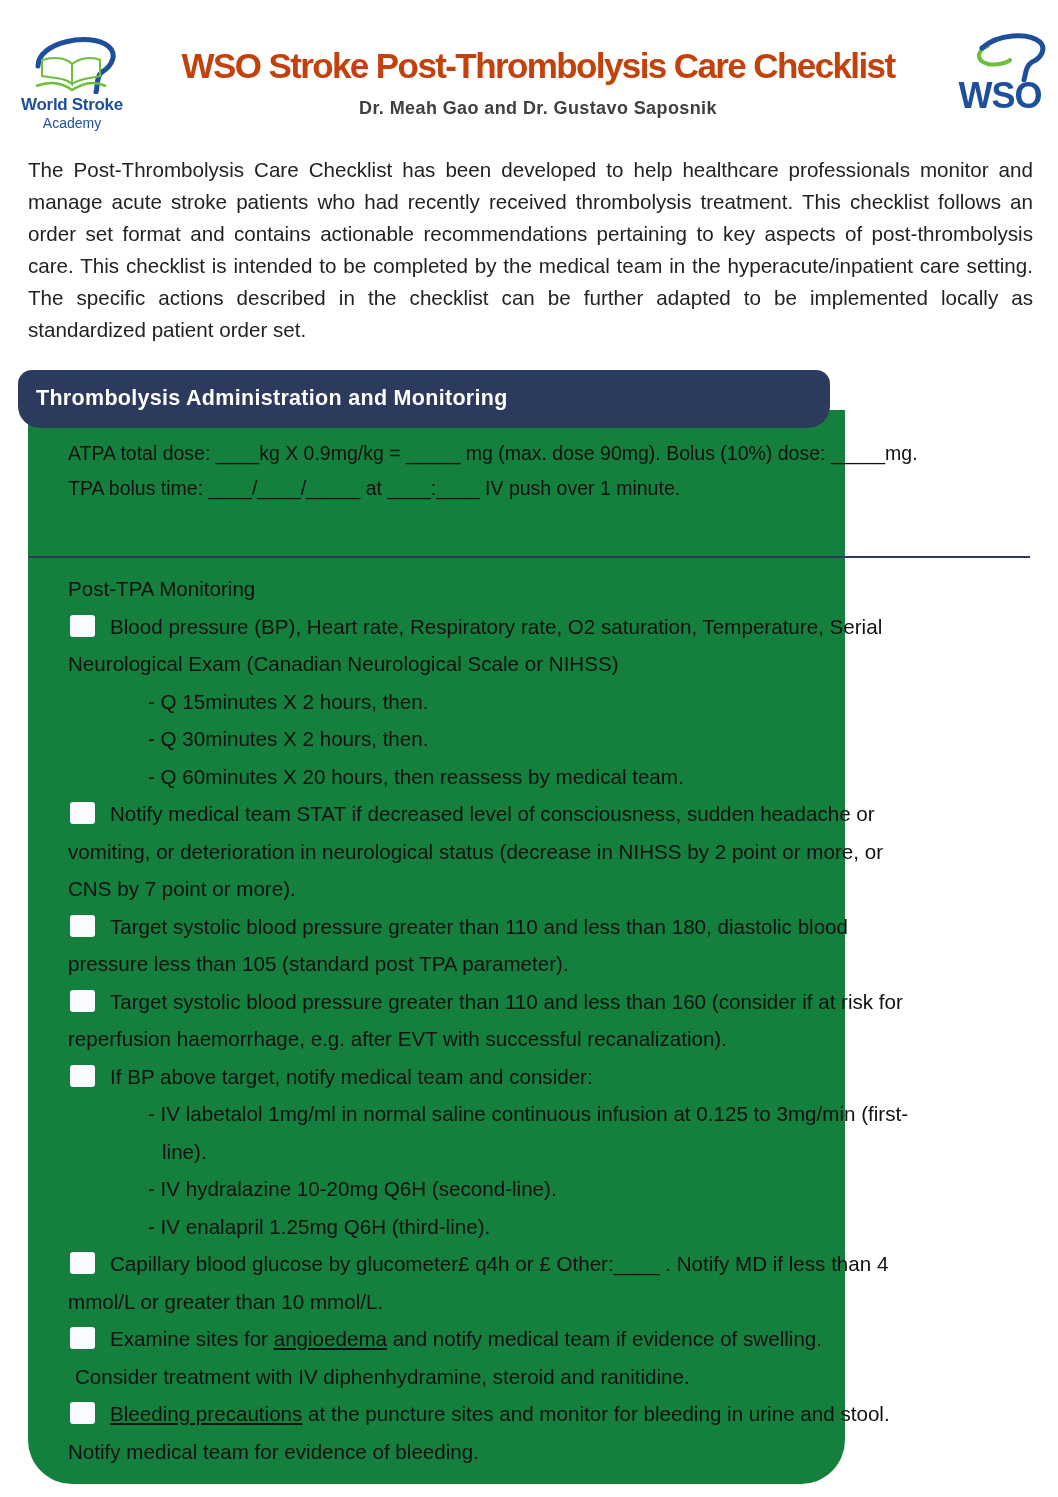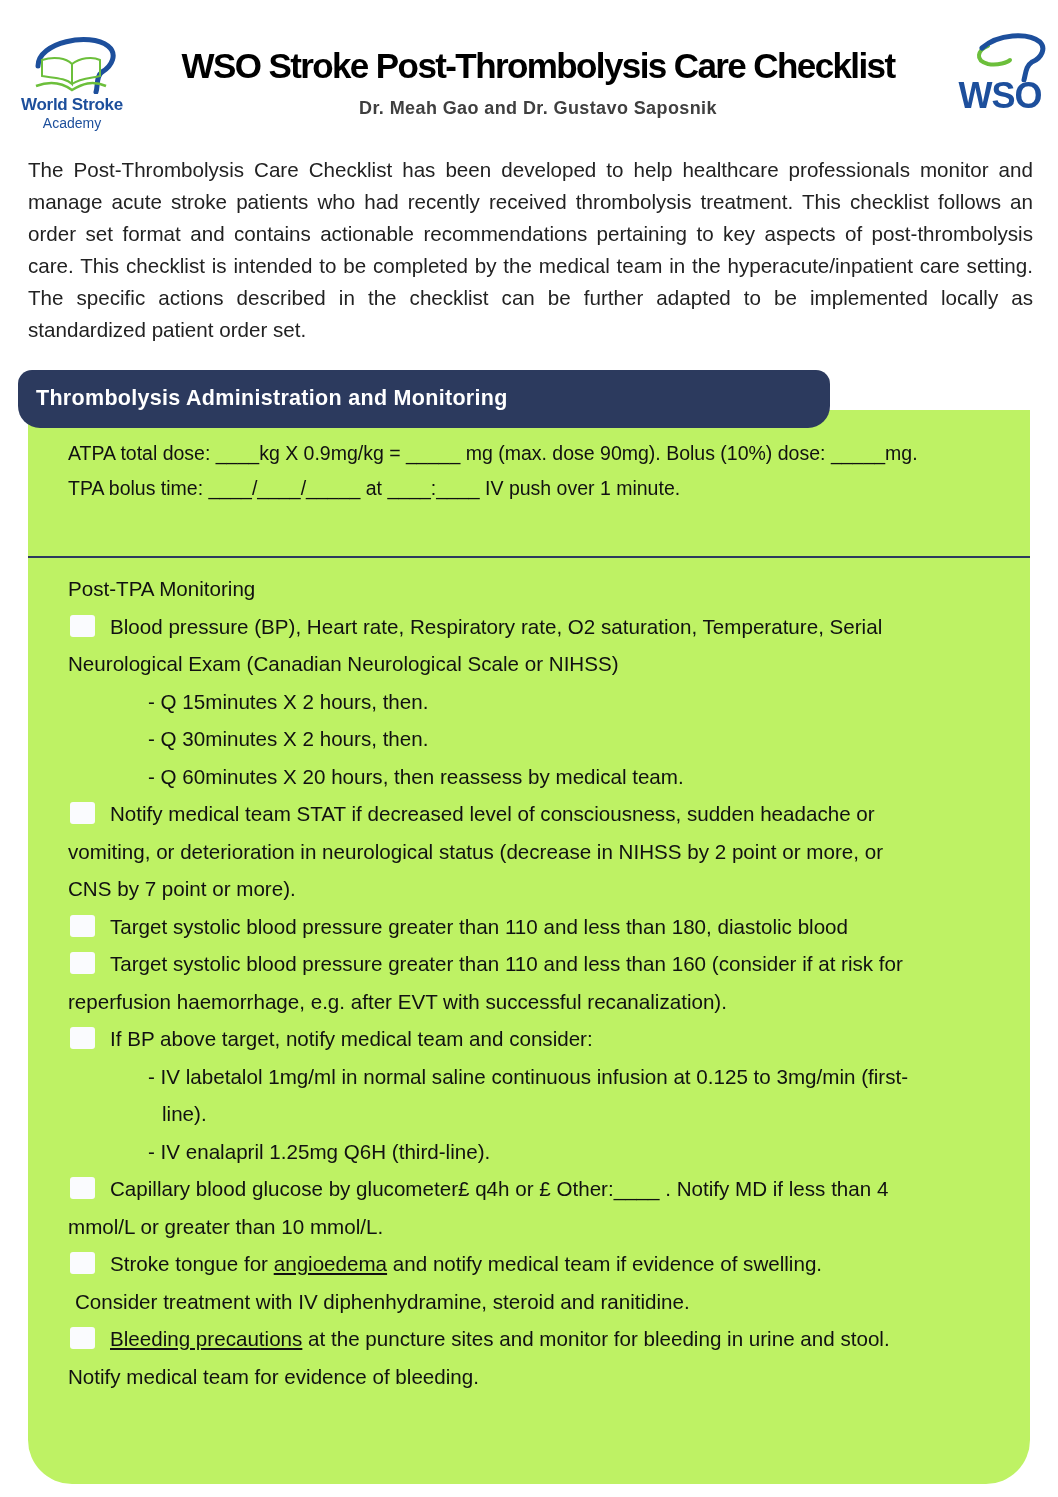--- a/index.html
+++ b/index.html
@@ -1,29 +1,29 @@
 <!DOCTYPE html>
 <html><head>
 <meta charset="utf-8">
 <style>
   html, body { margin:0; padding:0; background:#ffffff; }
   body { width:1058px; height:1497px; position:relative; overflow:hidden; font-family:"Liberation Sans", sans-serif; color:#111; }
   .logo-left { position:absolute; left:12px; top:30px; width:120px; height:104px; }
   .logo-left .book { position:absolute; left:18px; top:6px; width:90px; height:58px; }
   .logo-left .brand { position:absolute; left:0; top:66px; width:120px; text-align:center; color:#1d4f9c; font-size:17px; font-weight:bold; letter-spacing:-0.3px; line-height:18px; }
   .logo-left .sub { position:absolute; left:0; top:85px; width:120px; text-align:center; color:#1d4f9c; font-size:14px; line-height:16px; }
-  .title { position:absolute; left:124px; top:44px; width:828px; text-align:center; font-size:35px; font-weight:bold; color:#000000; letter-spacing:-1.6px; line-height:44px; }
+  .title { position:absolute; left:124px; top:44px; width:828px; text-align:center; font-size:35px; font-weight:bold; color:#c2410c; letter-spacing:-1.6px; line-height:44px; }
   .authors { position:absolute; left:124px; top:98px; width:828px; text-align:center; font-size:18px; font-weight:bold; color:#3f3f3f; letter-spacing:0.4px; }
   .logo-right { position:absolute; left:948px; top:32px; width:104px; height:86px; }
   .logo-right .wso { position:absolute; left:0; top:44px; width:104px; text-align:center; font-size:36px; font-weight:bold; color:#1d4f9c; letter-spacing:-1px; line-height:40px; }
   .intro { position:absolute; left:28px; top:154px; width:1005px; font-size:20.6px; line-height:32px; text-align:justify; color:#222; }
   .section { position:absolute; left:18px; top:370px; width:1020px; height:1114px; }
   .section-header { position:absolute; left:0; top:0; width:812px; height:58px; background:#2c3a5e; border-radius:14px 14px 22px 22px; z-index:2; }
   .section-header span { position:absolute; left:18px; top:16px; color:#fff; font-size:21.5px; font-weight:bold; letter-spacing:0.3px; }
-  .section-body { position:absolute; left:10px; top:40px; width:1002px; height:1074px; background:#bef264; border-radius:0 0 44px 44px; }
+  .section-body { position:absolute; left:10px; top:40px; width:804px; height:1074px; background:#15803d; border-radius:0 0 44px 44px;padding-left:13px; }
   .dose-block { position:absolute; left:40px; top:26px; font-size:19.5px; line-height:35px; color:#111; }
   .divider { position:absolute; left:0; top:146px; width:1002px; height:2px; background:#2c3a5e; }
   .monitor { position:absolute; left:40px; top:160px; width:960px; font-size:20.6px; line-height:37.5px; color:#111; }
   .line { display:block; white-space:nowrap; }
   .indent { padding-left:80px; }
   .indent2 { padding-left:94px; }
   .cb { display:inline-block; width:25px; height:22px; background:#fafbfe; border-radius:3px; vertical-align:-3px; margin-right:15px; margin-left:2px; }
   .u { text-decoration:underline; }
   .sp { padding-left:7px; }
 </style>
@@ -72,32 +72,34 @@
       <span class="line">Neurological Exam (Canadian Neurological Scale or NIHSS)</span>
       <span class="line indent">- Q 15minutes X 2 hours, then.</span>
       <span class="line indent">- Q 30minutes X 2 hours, then.</span>
       <span class="line indent">- Q 60minutes X 20 hours, then reassess by medical team.</span>
 
       <span class="line"><span class="cb"></span><span>Notify medical team STAT if decreased level of consciousness, sudden headache or</span></span>
       <span class="line">vomiting, or deterioration in neurological status (decrease in NIHSS by 2 point or more, or</span>
       <span class="line">CNS by 7 point or more).</span>
 
       <span class="line"><span class="cb"></span><span>Target systolic blood pressure greater than 110 and less than 180, diastolic blood</span></span>
+      <span class="line">pressure less than 105 (standard post TPA parameter).</span>
 
       <span class="line"><span class="cb"></span><span>Target systolic blood pressure greater than 110 and less than 160 (consider if at risk for</span></span>
       <span class="line">reperfusion haemorrhage, e.g. after EVT with successful recanalization).</span>
 
       <span class="line"><span class="cb"></span><span>If BP above target, notify medical team and consider:</span></span>
       <span class="line indent">- IV labetalol 1mg/ml in normal saline continuous infusion at 0.125 to 3mg/min (first-</span>
       <span class="line indent2">line).</span>
+      <span class="line indent">- IV hydralazine 10-20mg Q6H (second-line).</span>
       <span class="line indent">- IV enalapril 1.25mg Q6H (third-line).</span>
 
       <span class="line"><span class="cb"></span><span>Capillary blood glucose by glucometer£ q4h or £ Other:____ . Notify MD if less than 4</span></span>
       <span class="line">mmol/L or greater than 10 mmol/L.</span>
 
-      <span class="line"><span class="cb"></span><span>Stroke tongue for </span><span class="u">angioedema</span><span> and notify medical team if evidence of swelling.</span></span>
+      <span class="line"><span class="cb"></span><span>Examine sites for </span><span class="u">angioedema</span><span> and notify medical team if evidence of swelling.</span></span>
       <span class="line sp">Consider treatment with IV diphenhydramine, steroid and ranitidine.</span>
 
       <span class="line"><span class="cb"></span><span class="u">Bleeding precautions</span><span> at the puncture sites and monitor for bleeding in urine and stool.</span></span>
       <span class="line">Notify medical team for evidence of bleeding.</span>
     </div>
   </div>
 </div>
 
 </body></html>

